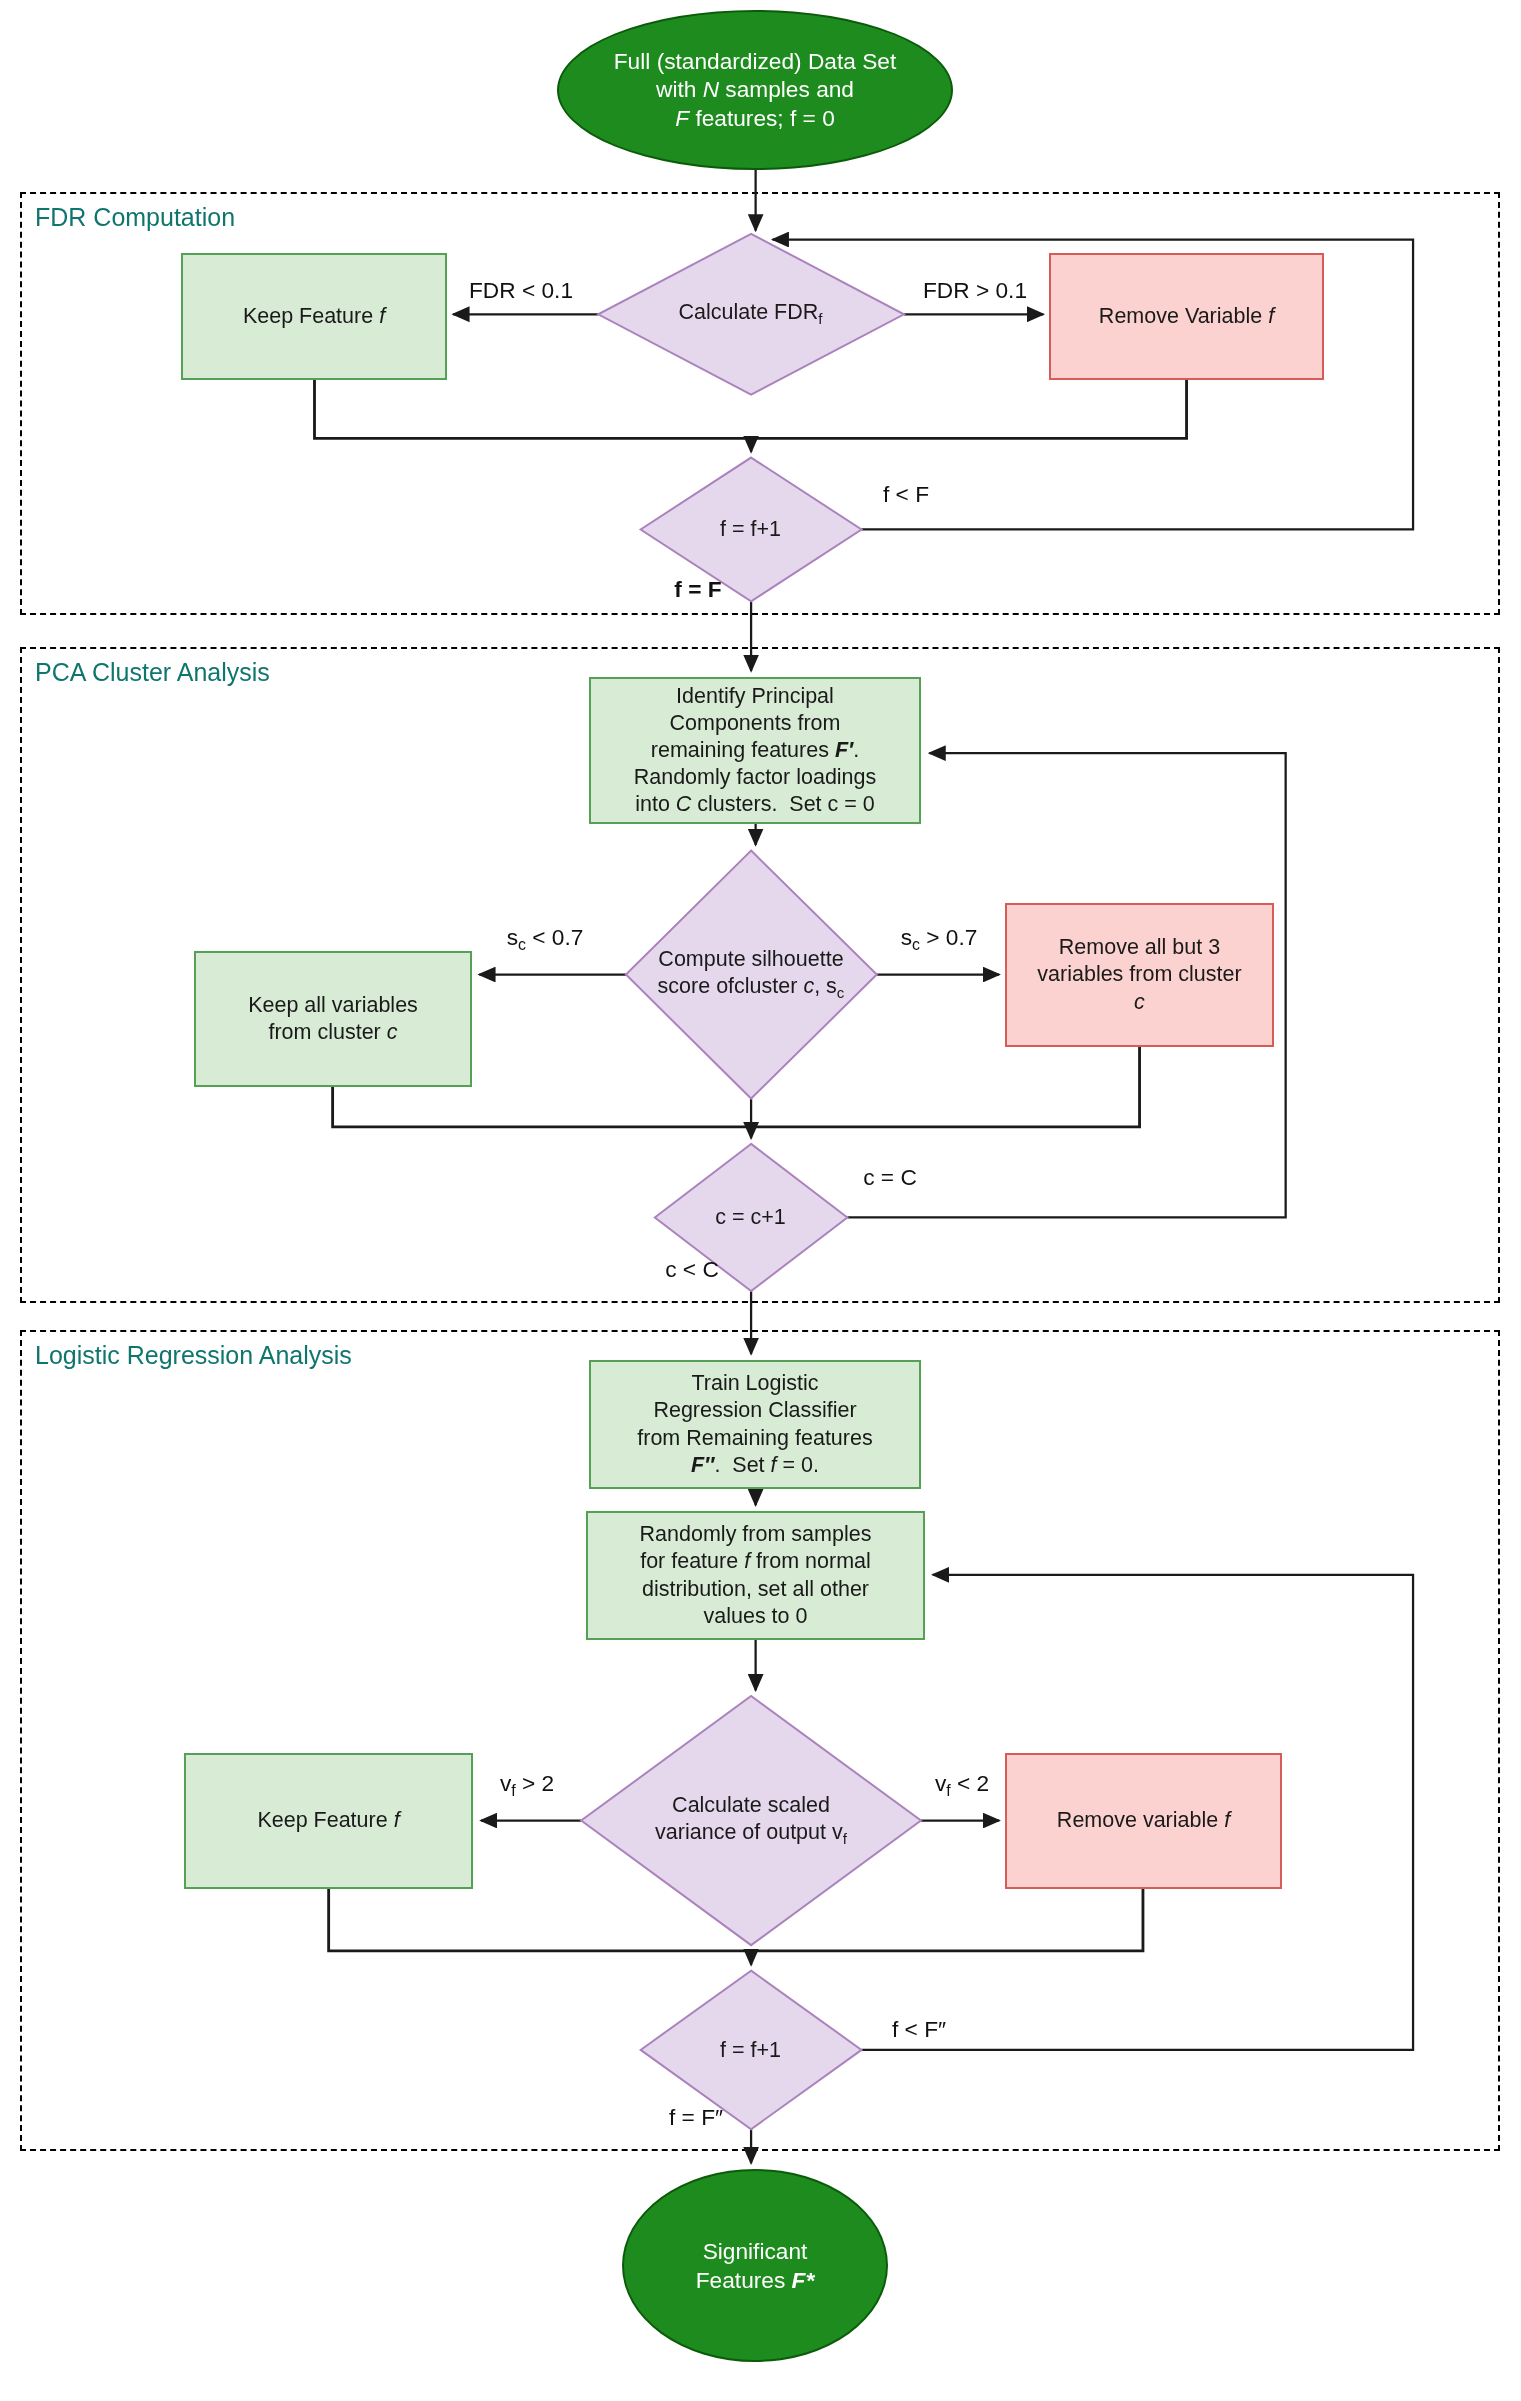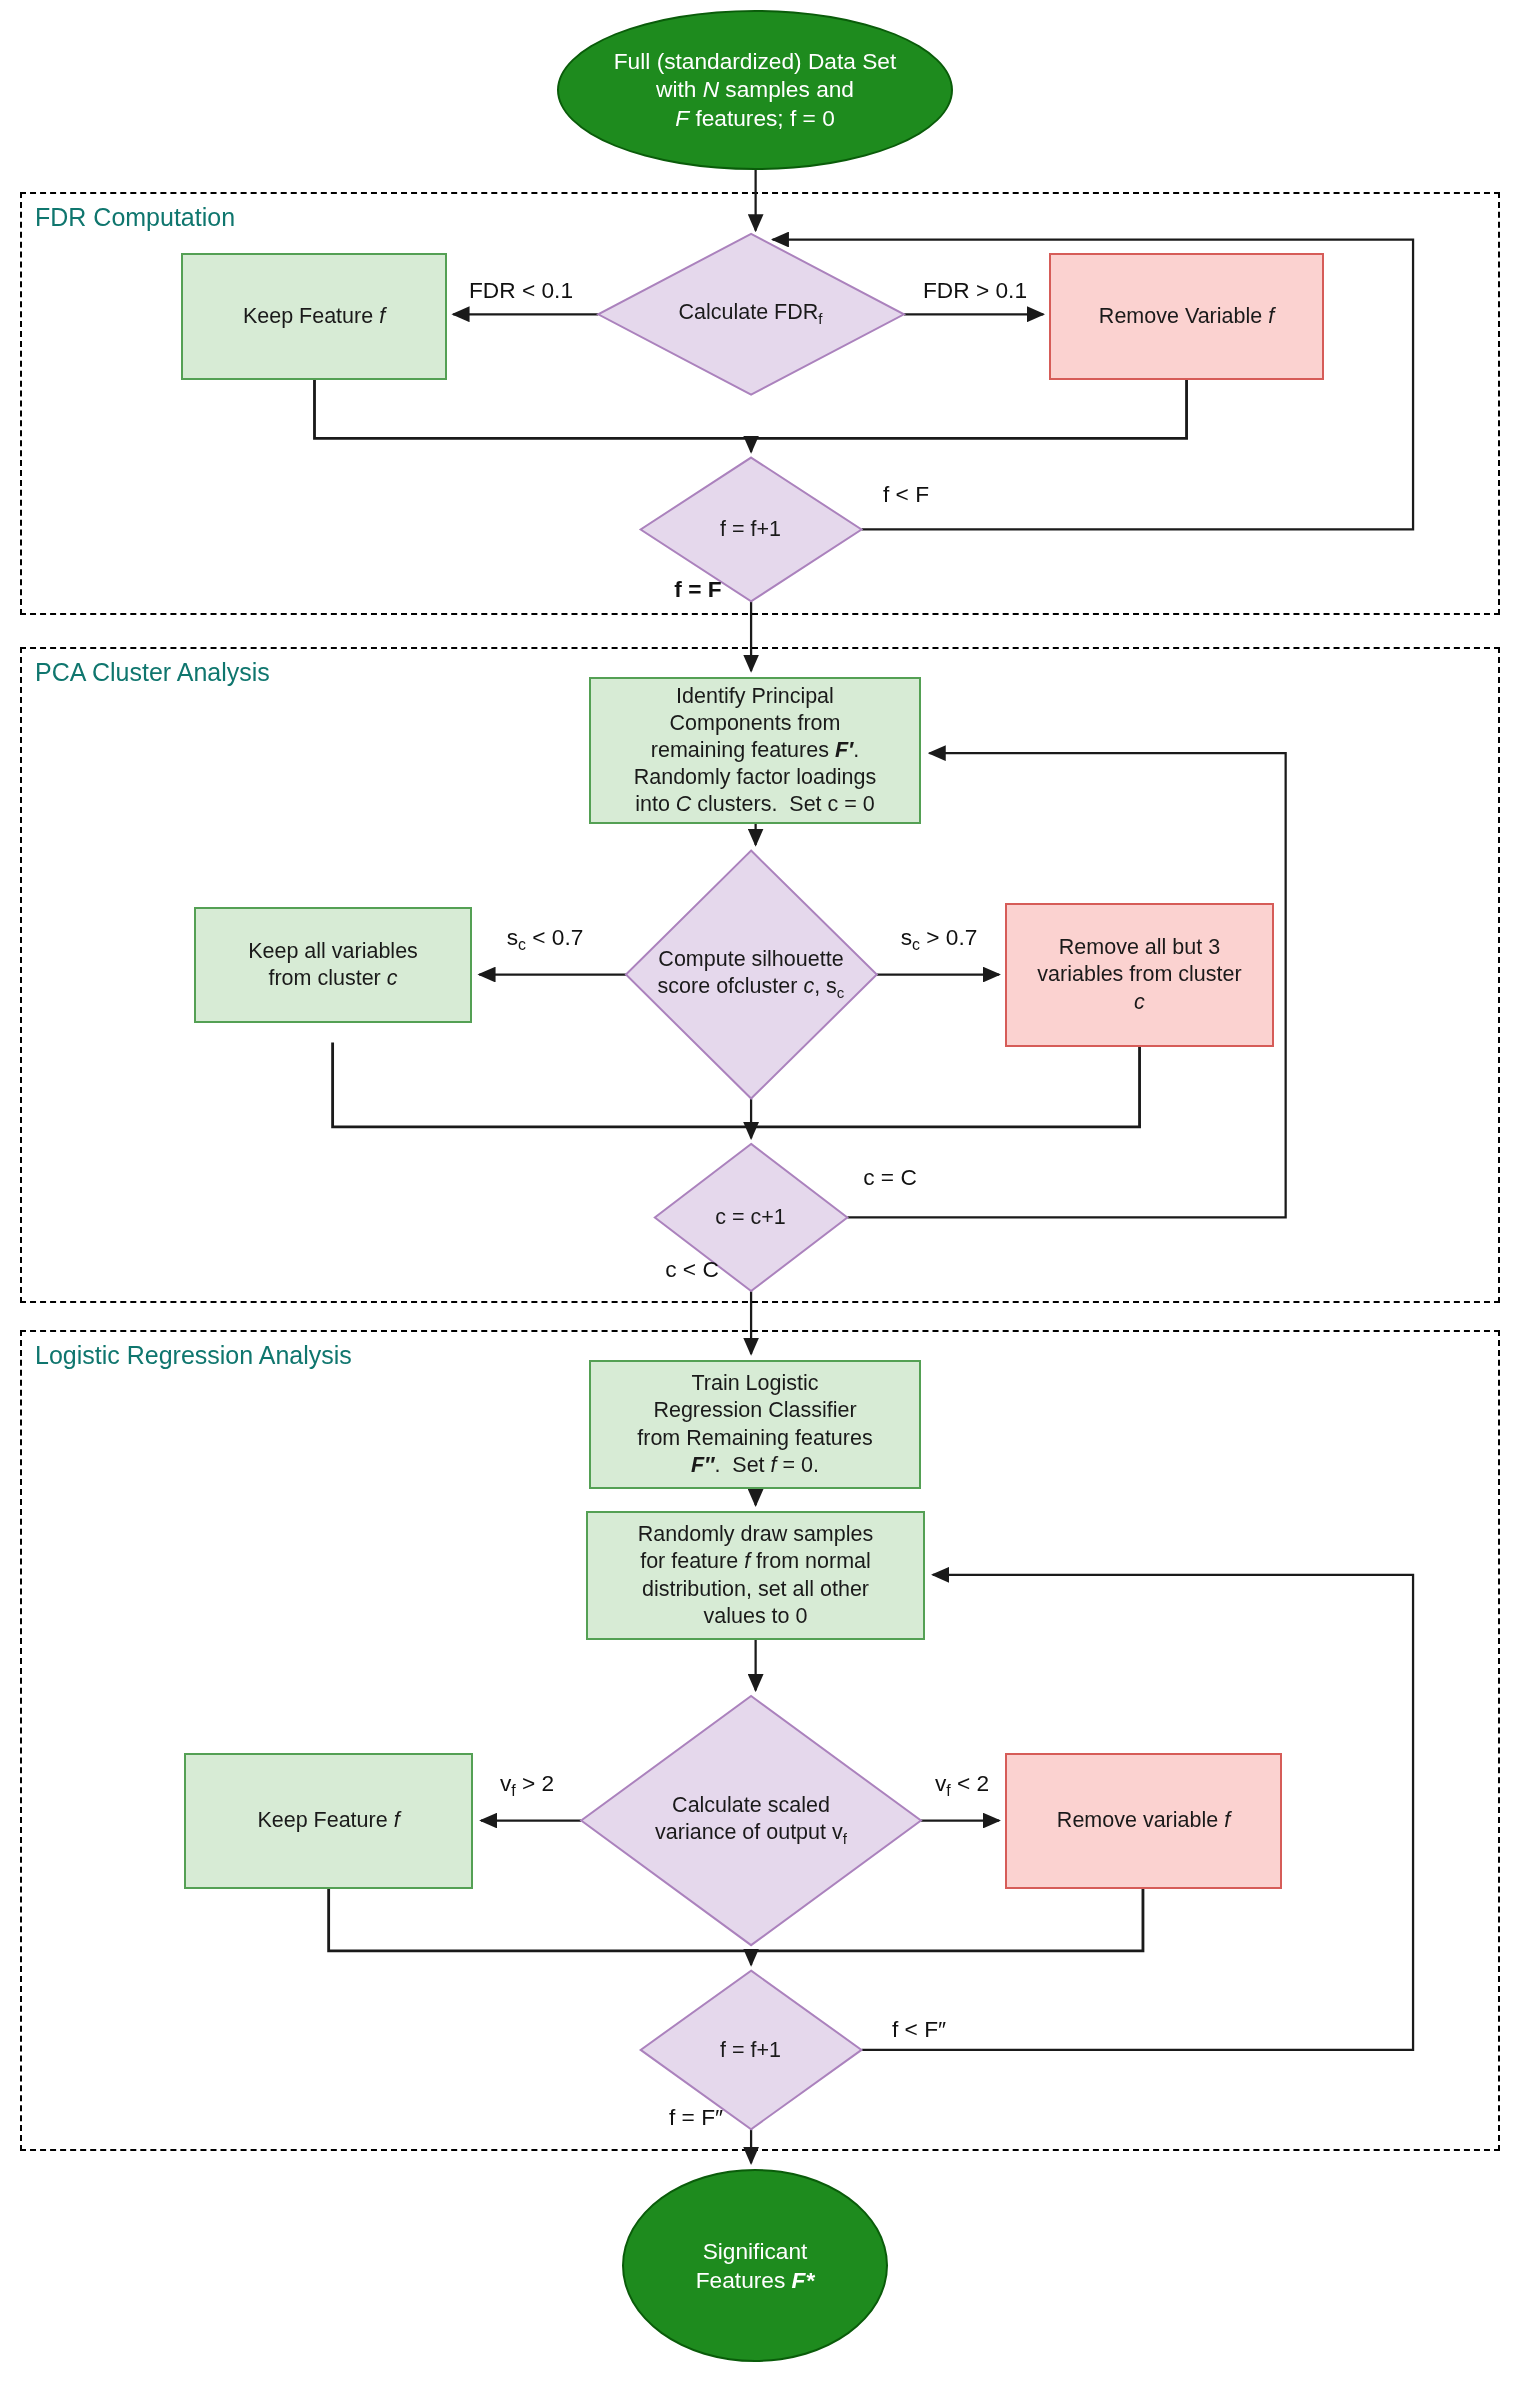--- a/index.html
+++ b/index.html
@@ -118,21 +118,21 @@
 
   <div class="node box-green" style="left:589px;top:677px;width:332px;height:147px;">
     <div>
       <div>Identify Principal</div>
       <div>Components from</div>
       <div>remaining features <b><i>F′</i></b>.</div>
       <div>Randomly factor loadings</div>
       <div>into <i>C</i> clusters.&nbsp; Set c = 0</div>
     </div>
   </div>
-  <div class="node box-green" style="left:194px;top:907px;width:278px;height:116px;">
+  <div class="node box-green" style="left:194px;top:951px;width:278px;height:136px;">
     <div>
       <div>Keep all variables</div>
       <div>from cluster <i>c</i></div>
     </div>
   </div>
   <div class="diamond-text" style="left:629px;top:935px;width:244px;height:80px;">
     <div>
       <div>Compute silhouette</div>
       <div>score ofcluster <i>c</i>, s<sub>c</sub></div>
     </div>
@@ -151,21 +151,21 @@
   <div class="node box-green" style="left:589px;top:1360px;width:332px;height:129px;">
     <div>
       <div>Train Logistic</div>
       <div>Regression Classifier</div>
       <div>from Remaining features</div>
       <div><b><i>F″</i></b>.&nbsp; Set <i>f</i> = 0.</div>
     </div>
   </div>
   <div class="node box-green" style="left:586px;top:1511px;width:339px;height:129px;">
     <div>
-      <div>Randomly draw samples</div>
+      <div>Randomly from samples</div>
       <div>for feature <i>f</i> from normal</div>
       <div>distribution, set all other</div>
       <div>values to 0</div>
     </div>
   </div>
   <div class="node box-green" style="left:184px;top:1753px;width:289px;height:136px;">
     <span>Keep Feature <i>f</i></span>
   </div>
   <div class="diamond-text" style="left:629px;top:1781px;width:244px;height:80px;">
     <div>

